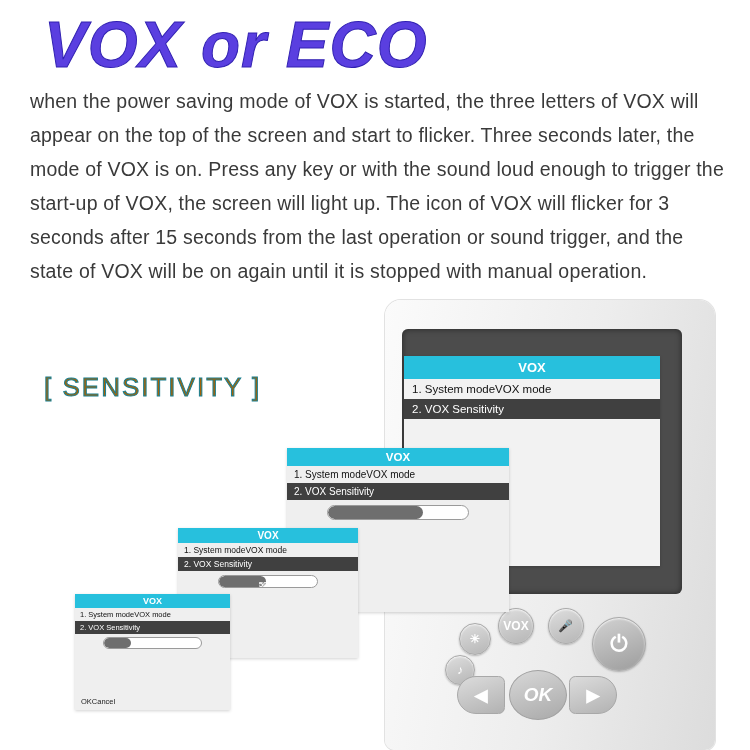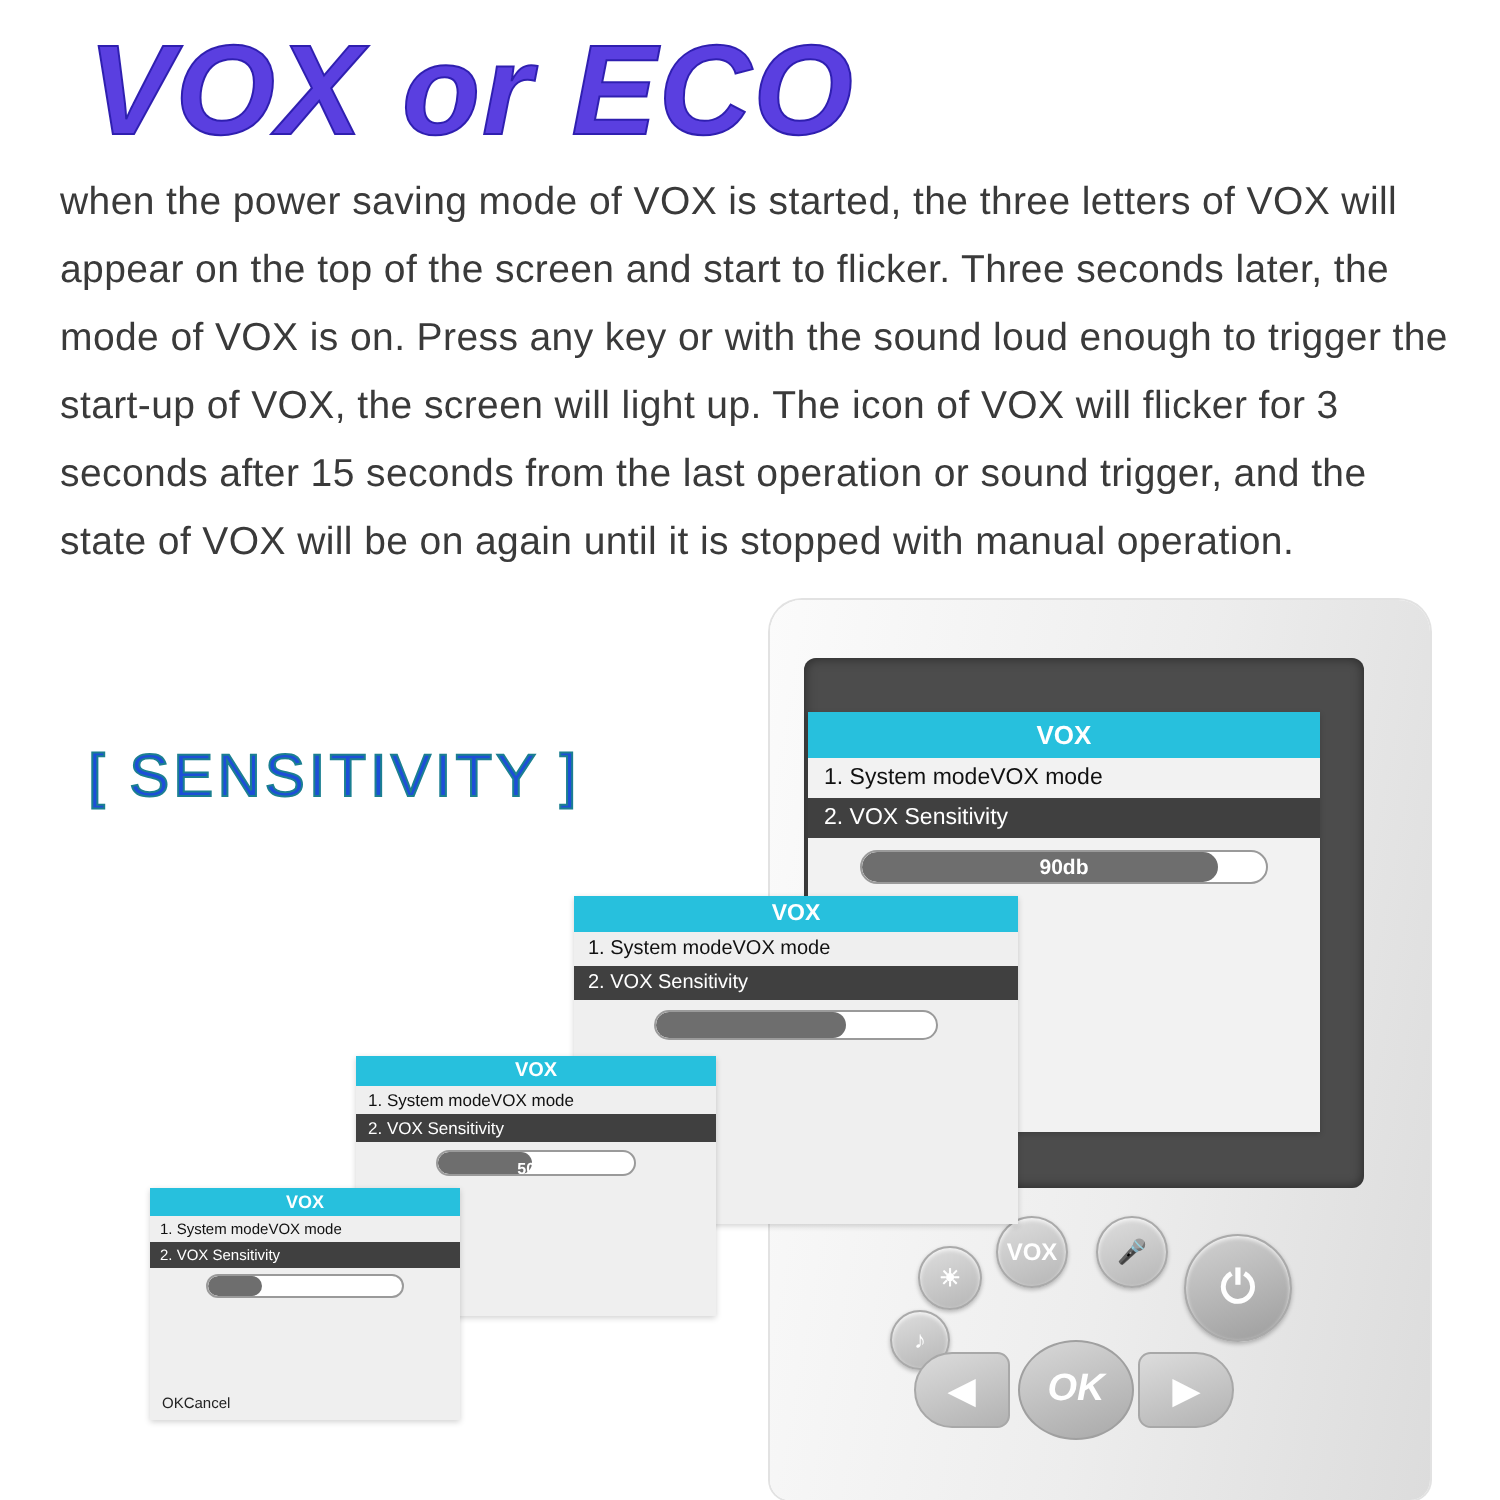--- a/index.html
+++ b/index.html
@@ -39,23 +39,23 @@
     line-height: 34px;
     color: #3a3a3a;
     letter-spacing: 0.2px;
   }
 
   
   .sensitivity-label {
     position: absolute;
     left: 44px;
     top: 372px;
-    font-size: 30px;
+    font-size: 26px;
     letter-spacing: 2px;
-    color: #1d4ed8;
+    color: #a16207;
     -webkit-text-stroke: 1px #1b7f91;
     white-space: nowrap;
   }
 
   
   .device {
     position: absolute;
     left: 385px;
     top: 300px;
     width: 330px;
@@ -273,24 +273,20 @@
 
 <div class="menu-card" id="card-90">
   <div class="menu-title">VOX</div>
   <div class="menu-row">
     <span>1. System mode</span>
     <span>VOX mode</span>
   </div>
   <div class="menu-row selected">
     <span>2. VOX Sensitivity</span>
   </div>
-  <div class="slider-wrap">
-    <div class="slider-fill"></div>
-    <div class="slider-label">90db</div>
-  </div>
   <div class="menu-footer">
     <span></span>
     <span>Cancel</span>
   </div>
 </div>
 
 <div class="menu-card" id="card-70">
   <div class="menu-title">VOX</div>
   <div class="menu-row">
     <span>1. System mode</span>

